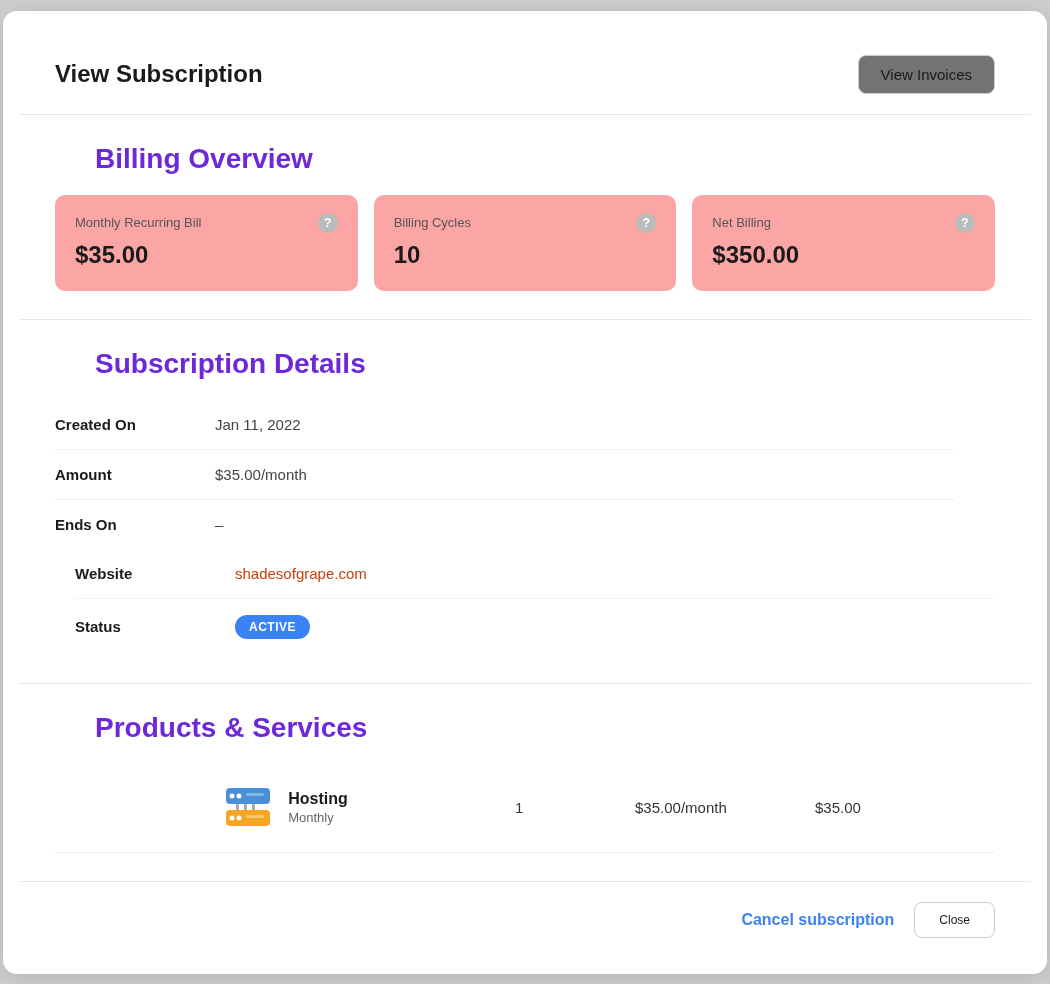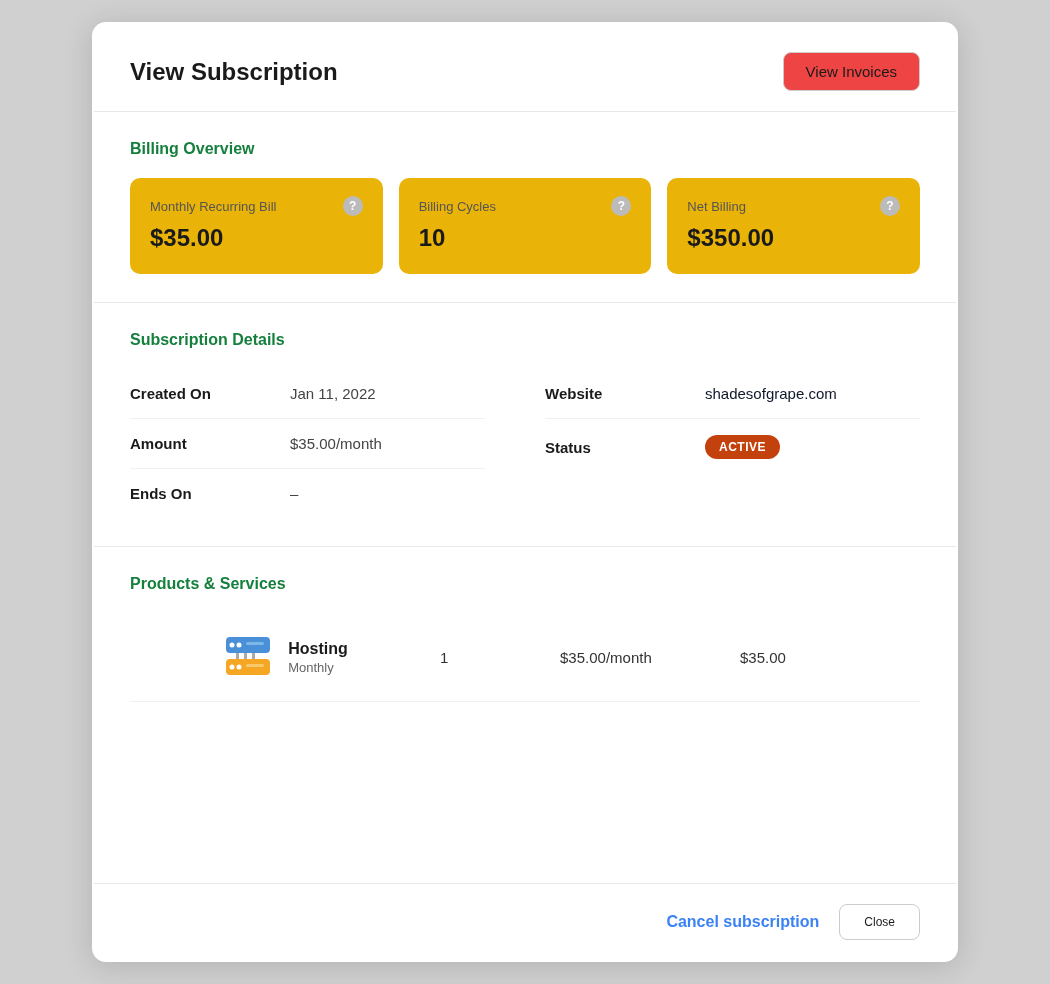--- a/index.html
+++ b/index.html
@@ -7,70 +7,71 @@
       background: #d0d0d0;
       display: flex;
       justify-content: center;
       align-items: center;
       min-height: 100vh;
       font-family: -apple-system, BlinkMacSystemFont, 'Segoe UI', sans-serif;
     }
     .modal {
       background: #fff;
       border-radius: 14px;
-      width: 866px;
+      width: 1044px;
       min-height: 940px;
-      padding: 2px;
+      padding: 16px;
       box-shadow: 0 4px 30px rgba(0,0,0,0.15);
       overflow: hidden;
       display: flex;
       flex-direction: column;
     }
     .modal-header {
       display: flex;
       justify-content: space-between;
       align-items: center;
       padding: 28px 36px 20px;
       border-bottom: 1px solid #e8e8e8;
     }
     .modal-title {
       font-size: 24px;
       font-weight: 700;
       color: #1a1a1a;
     }
     .btn-view-invoices {
       border: 1.5px solid #ccc;
-      background: #ef4444;
+      background: #737373;
       border-radius: 8px;
       padding: 10px 22px;
       font-size: 15px;
       font-weight: 500;
       color: #1a1a1a;
       cursor: pointer;
     }
 
     .section {
       padding: 28px 36px;
       border-bottom: 1px solid #e8e8e8;
     }
     .section-title {
-      font-size: 16px;
-      font-weight: 700;
-      color: #15803d;
+      font-size: 28px;
+      font-weight: 700;
+      color: #6d28d9;
       margin-bottom: 20px;
+      margin-left: 40px;
     }
 
     
     .billing-cards {
       display: flex;
       gap: 16px;
     }
     .billing-card {
       flex: 1;
-      background: #eab308;
+      background: #fca5a5;
       border-radius: 10px;
       padding: 18px 20px 22px;
     }
     .card-label-row {
       display: flex;
       justify-content: space-between;
       align-items: center;
       margin-bottom: 8px;
     }
     .card-label {
@@ -94,21 +95,21 @@
       justify-content: center;
       font-size: 12px;
       font-weight: 700;
       cursor: pointer;
       flex-shrink: 0;
     }
 
     
     .details-grid {
       display: grid;
-      grid-template-columns: 1fr 1fr;
+      grid-template-columns: 1fr;
       gap: 0;
     }
     .detail-row {
       display: flex;
       align-items: center;
       padding: 16px 0;
       border-bottom: 1px solid #f0f0f0;
     }
     .detail-row:last-child { border-bottom: none; }
     .detail-label {
@@ -117,25 +118,25 @@
       color: #1a1a1a;
       width: 160px;
       flex-shrink: 0;
     }
     .detail-value {
       font-size: 15px;
       color: #444;
     }
     .detail-value-link {
       font-size: 15px;
-      color: #0f172a;
+      color: #c2410c;
       text-decoration: none;
     }
     .status-badge {
-      background: #c2410c;
+      background: #3b82f6;
       color: #fff;
       font-size: 12px;
       font-weight: 700;
       border-radius: 20px;
       padding: 5px 14px;
       letter-spacing: 0.5px;
     }
 
     
     .products-section {

